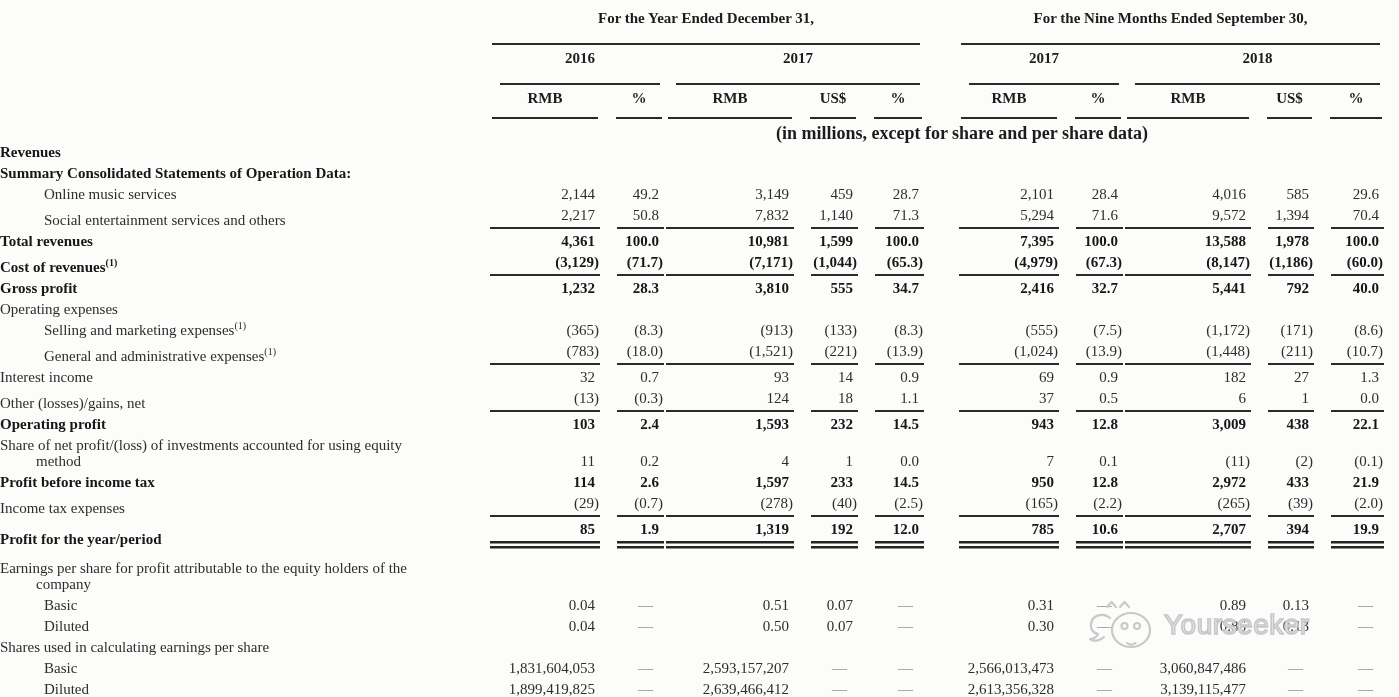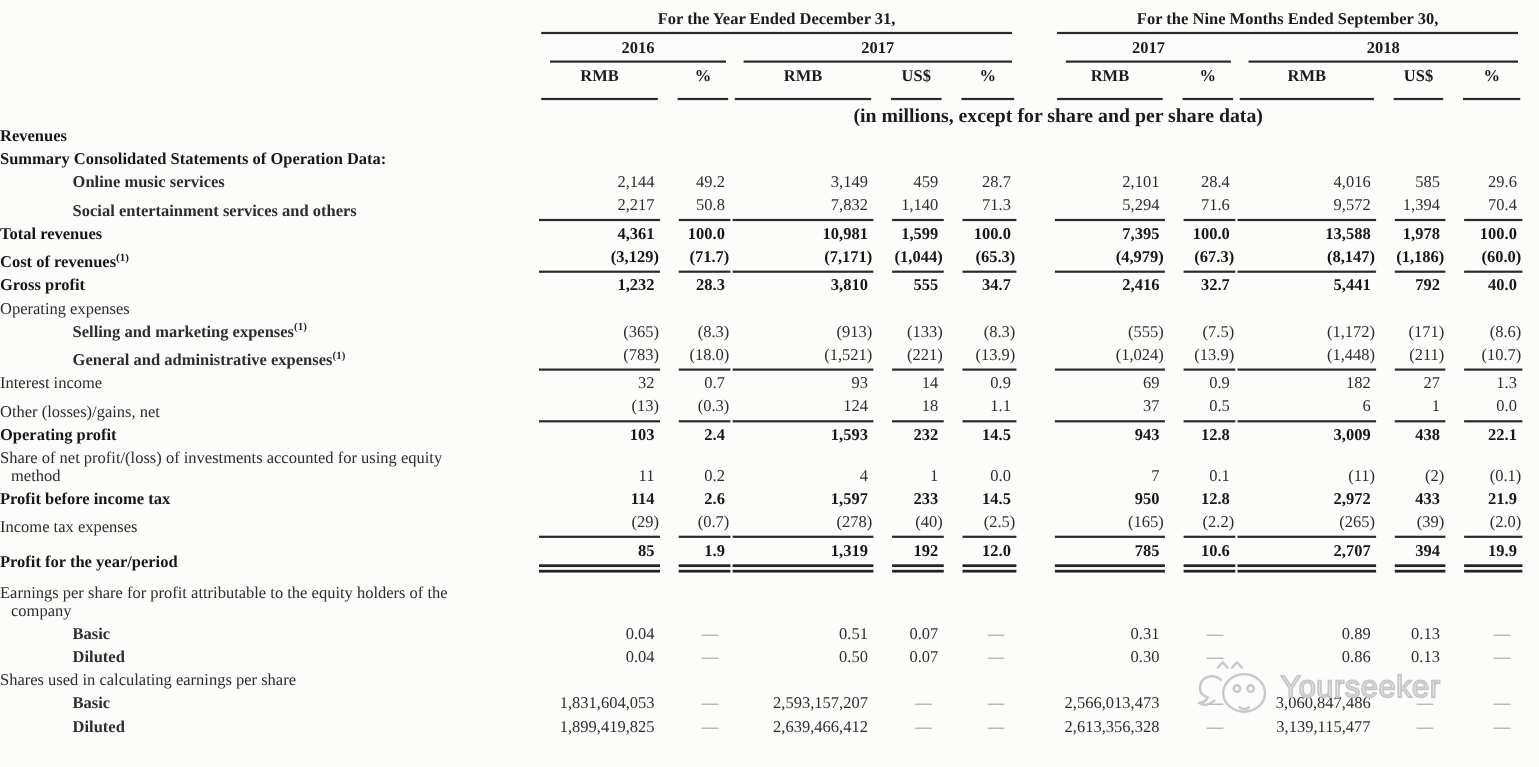--- a/index.html
+++ b/index.html
@@ -4,30 +4,30 @@
 <style>
   * { margin:0; padding:0; box-sizing:border-box; }
   html,body { background:#ffffff; }
   .page {
     width:1399px; height:697px; position:relative; overflow:hidden;
     background:#fcfcfb; font-family:"Liberation Serif", serif; color:#2d2d2d;
   }
   table { position:absolute; top:8px; left:0; width:1399px; table-layout:fixed; border-collapse:collapse; }
   td, th { vertical-align:bottom; font-size:15px; line-height:16px; padding:2px 0 3px 0; font-weight:normal; color:#2d2d2d; }
   thead th { font-weight:bold; color:#1c1c1c; }
-  .g, .y, .u { display:block; text-align:center; border-bottom:2px solid #2a2a2a; padding-bottom:3px; white-space:nowrap; }
+  .g, .y, .u { display:block; text-align:center; border-bottom:2px solid #2a2a2a; padding-bottom:17px; white-space:nowrap; }
   .g { margin:0 4px; }
   .y { margin-left:12px; margin-right:4px; }
   .u { margin-left:16px; margin-right:2px; padding-bottom:11px; }
   th.cw .u { margin-left:4px; }
   th.note { text-align:center; font-size:18px; padding-top:3px; padding-bottom:1px; text-indent:52px; white-space:nowrap; }
   td.lbl { text-align:left; }
   td.lbl div { white-space:nowrap; }
-  td.lbl.ind > div:first-child { padding-left:66px;font-weight:bold; }
-  td.lbl .cont { padding-left:10px; }
+  td.lbl.ind > div:first-child { padding-left:44px; }
+  td.lbl .cont { padding-left:36px; }
   sup { font-size:10px; line-height:0; }
   td.val { text-align:right; padding-right:5px; }
   td.val.paren { padding-right:1px; }
   td.val.dash { color:#8f8f8f; padding-right:11px; }
   tr.b td { font-weight:bold; color:#171717; }
   tr.sp td { padding-top:10px; }
   tr.rs td.val {
     padding-bottom:8px;
     background-image:linear-gradient(#2a2a2a,#2a2a2a);
     background-repeat:no-repeat;

